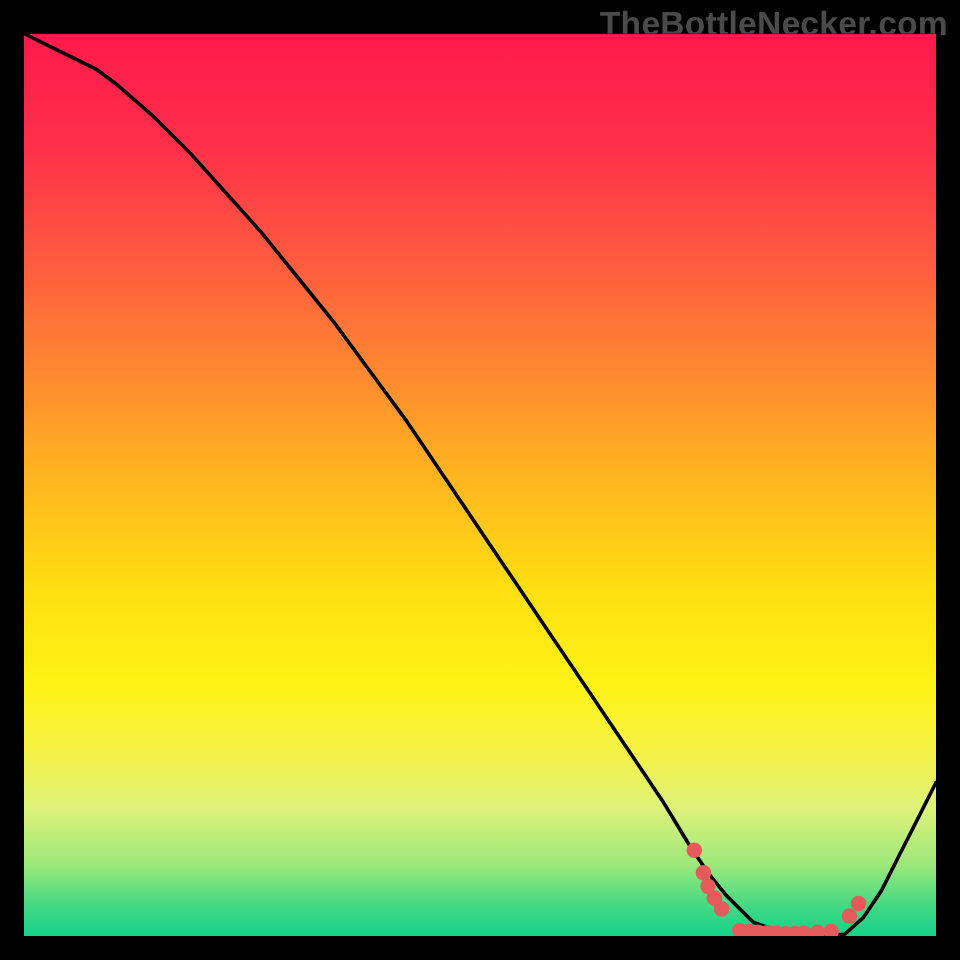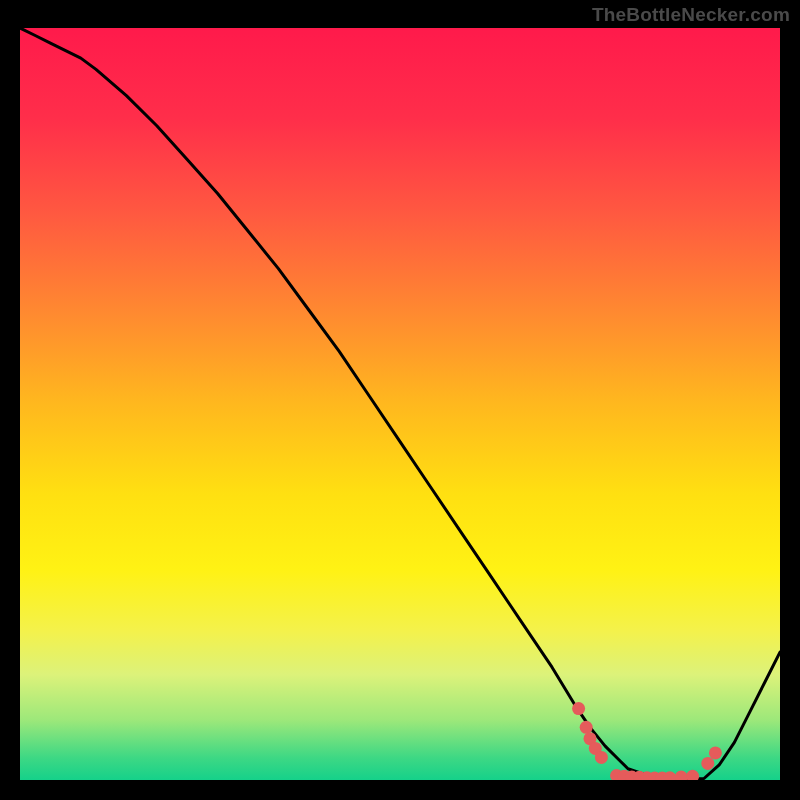--- a/index.html
+++ b/index.html
@@ -15,21 +15,21 @@
     position: relative;
     width: 800px;
     height: 800px;
     background: #000;
   }
   .watermark {
     position: absolute;
     top: 4px;
     right: 10px;
     color: #4a4a4a;
-    font-size: 19px;
+    font-size: 28px;
     font-weight: 600;
     letter-spacing: 0.2px;
   }
   .plot-frame {
     position: absolute;
     left: 20px;
     top: 28px;
     width: 760px;
     height: 752px;
     background: #000;

